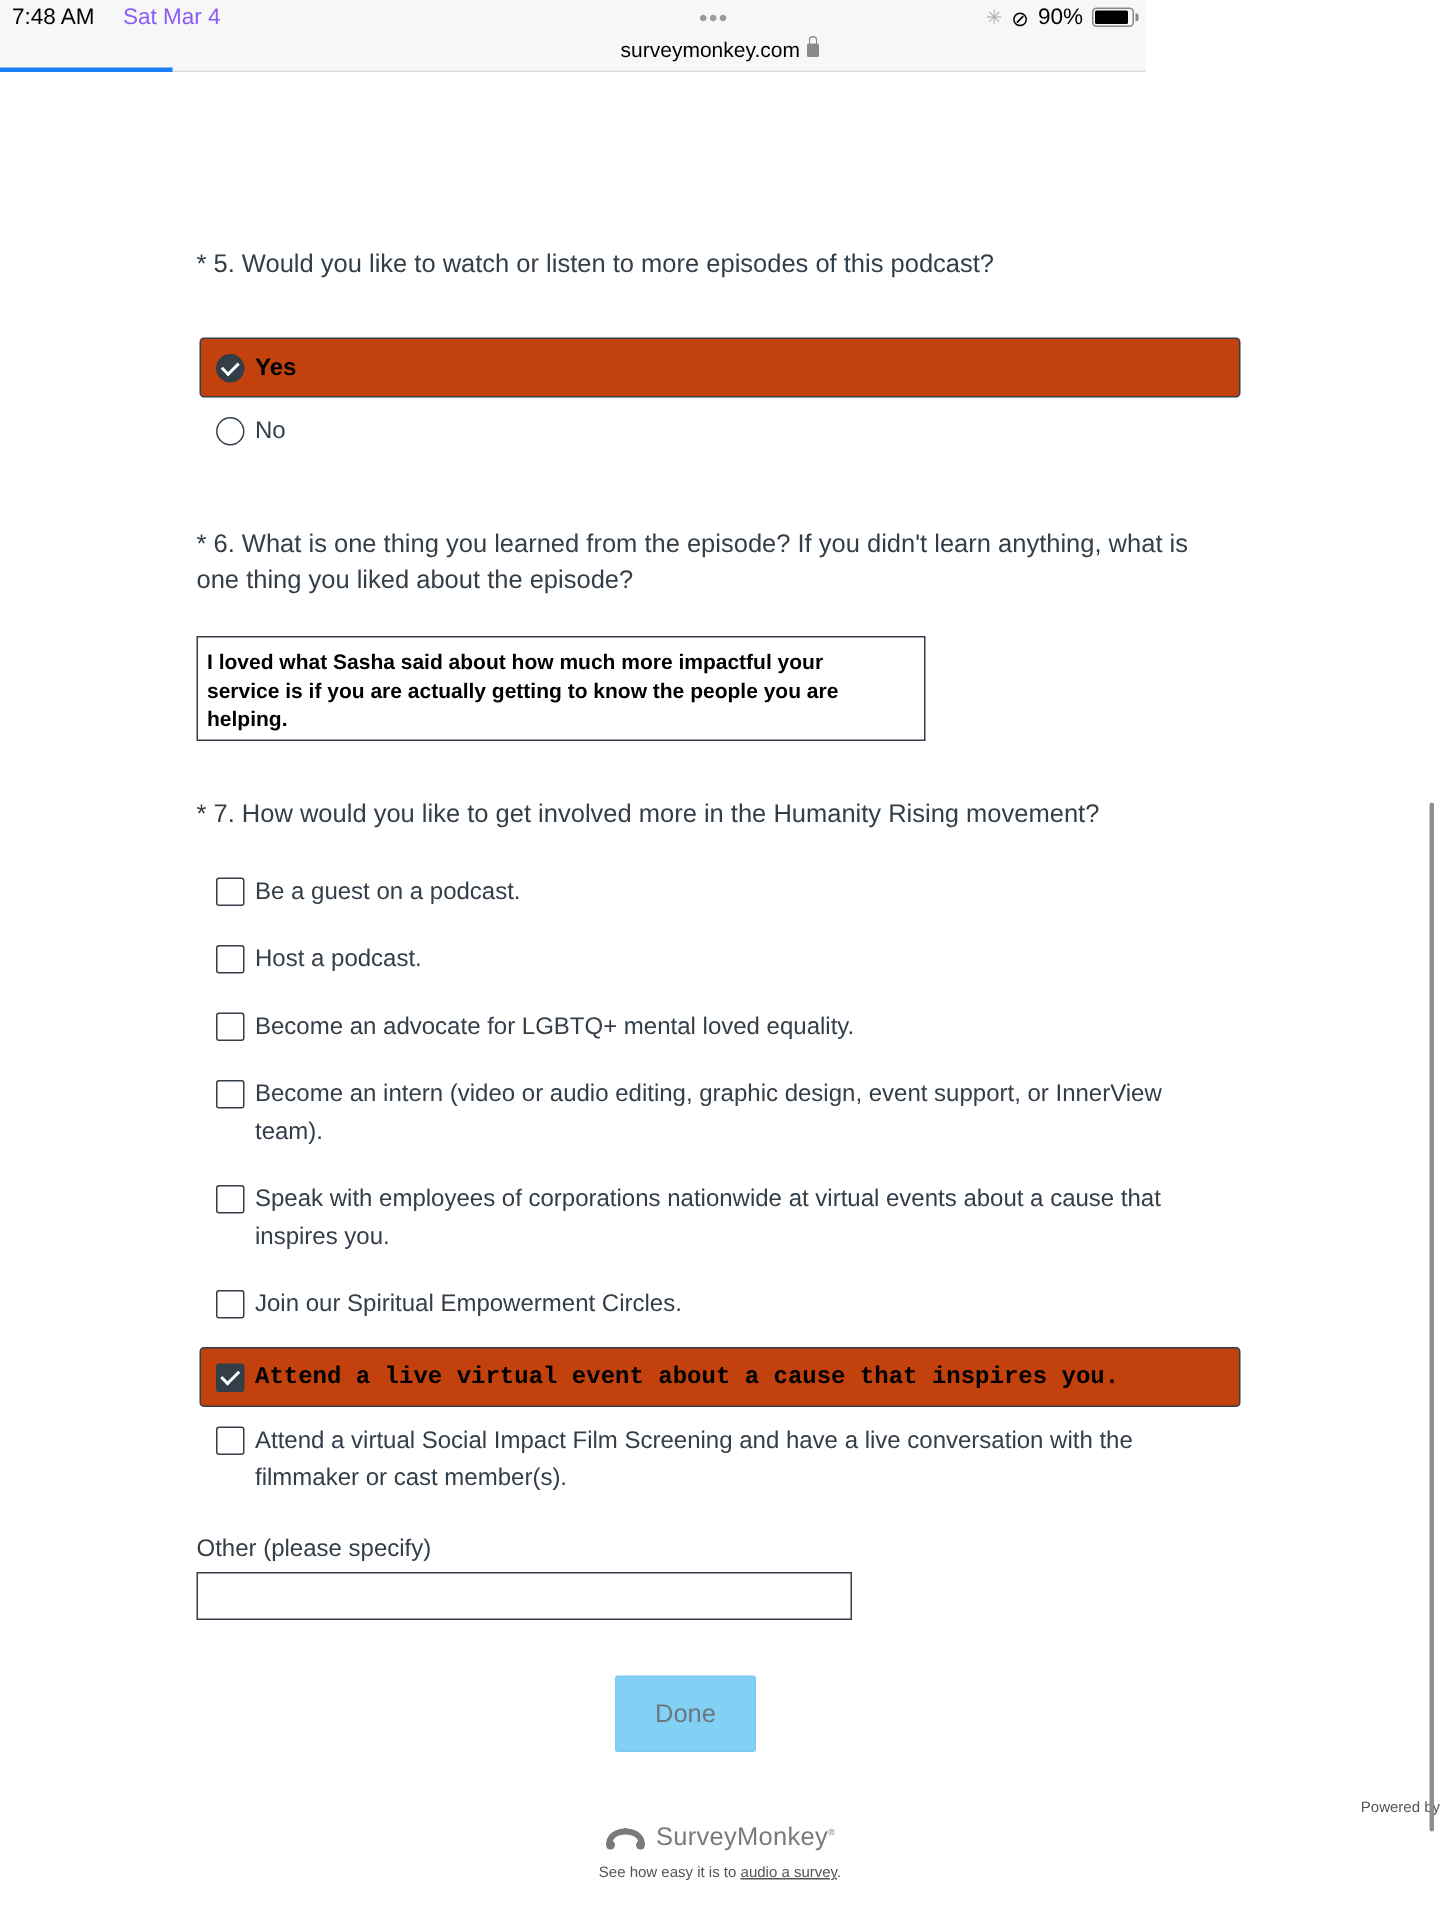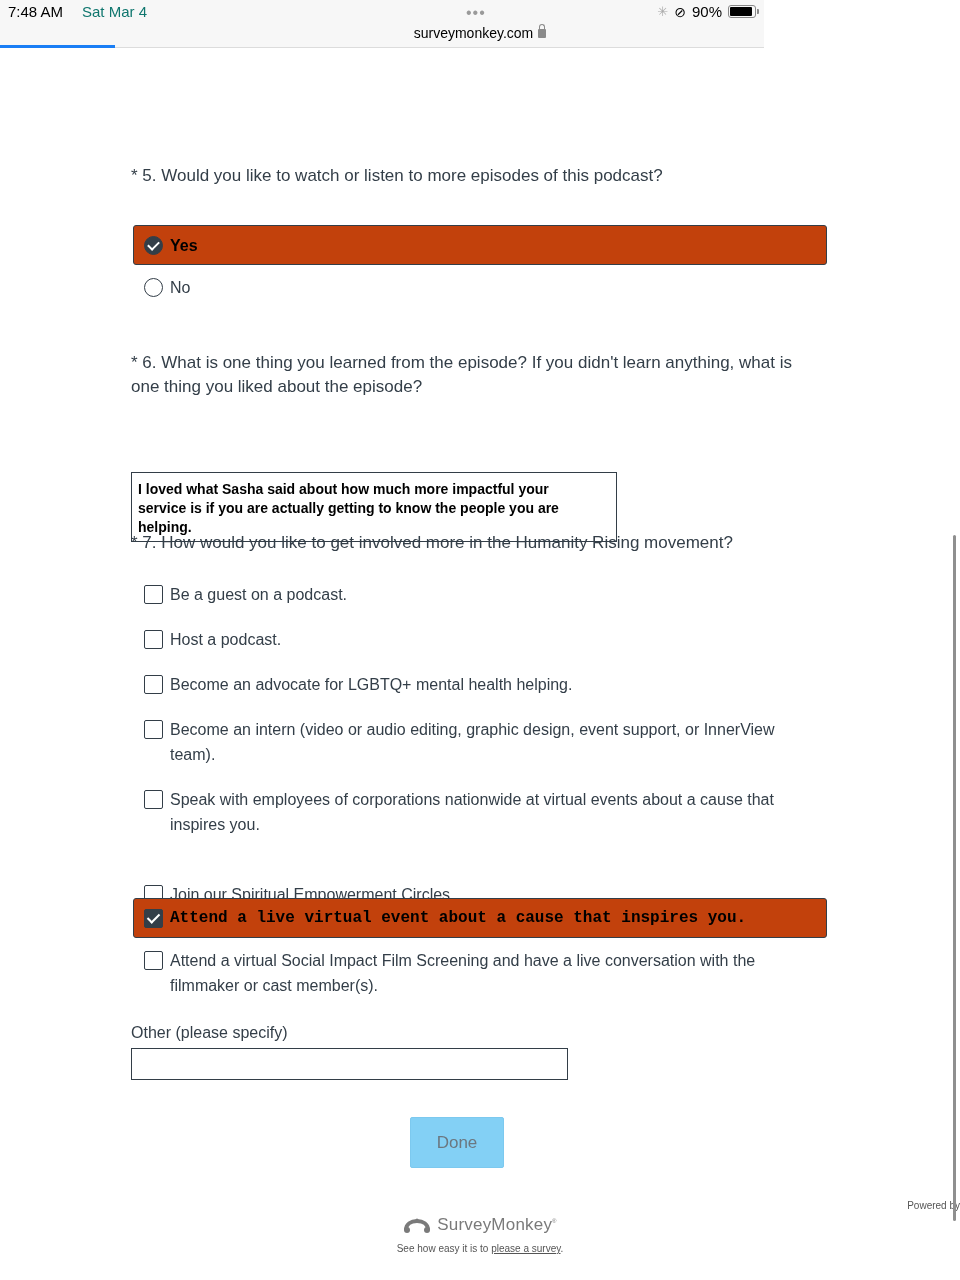--- a/index.html
+++ b/index.html
@@ -2,21 +2,21 @@
 <html><head>
   <meta charset="utf-8">
   <style>
     * { box-sizing: border-box; margin: 0; padding: 0; }
     html, body { width: 960px; height: 1280px; background: #ffffff; overflow: hidden; }
     body { font-family: "Liberation Sans", sans-serif; color: #333e48; position: relative; }
 
     
     .topbar { position: absolute; left: 0; top: 0; width: 764px; height: 48px; background: #f7f7f7; border-bottom: 1px solid #dcdcdc; }
     .status-time { position: absolute; left: 8px; top: 3px; font-size: 15px; color: #000; font-weight: 500; }
-    .status-date { position: absolute; left: 82px; top: 3px; font-size: 15px; color: #0f766e; }
+    .status-date { position: absolute; left: 82px; top: 3px; font-size: 15px; color: #8b5cf6; }
     .dots { position: absolute; left: 466px; top: 4px; font-size: 16px; color: #9a9a9a; letter-spacing: 1px; }
     .url { position: absolute; left: 0; width: 960px; top: 25px; text-align: center; font-size: 14px; color: #000; }
     .lock { display: inline-block; width: 8px; height: 9px; background: #8a8a8a; border-radius: 1px; margin-left: 5px; position: relative; top: 0px; }
     .lock::before { content: ""; position: absolute; left: 1px; top: -5px; width: 4px; height: 5px; border: 1px solid #8a8a8a; border-bottom: none; border-radius: 3px 3px 0 0; }
     .status-right { position: absolute; right: 8px; top: 3px; display: flex; align-items: center; gap: 6px; font-size: 15px; color: #000; }
     .spinner { font-size: 13px; color: #aaa; }
     .link-icon { font-size: 14px; }
     .battery { width: 28px; height: 13px; border: 1px solid #888; border-radius: 3px; padding: 1px; position: relative; }
     .battery-fill { height: 100%; background: #000; border-radius: 1px; }
     .battery::after { content: ""; position: absolute; right: -4px; top: 3px; width: 2px; height: 5px; background: #888; border-radius: 0 1px 1px 0; }
@@ -31,21 +31,21 @@
     .opt-row:not(.selected) { padding-top: 0; }
 
     .radio { width: 19px; height: 19px; border: 1.5px solid #333e48; border-radius: 50%; display: inline-block; margin-top: 3px; }
     .radio.checked { background: #333e48; position: relative; margin-top: 0; }
     .radio.checked::after { content: ""; position: absolute; left: 5px; top: 2px; width: 5px; height: 9px; border: solid #fff; border-width: 0 2px 2px 0; transform: rotate(45deg); }
 
     .checkbox { width: 19px; height: 19px; border: 1.5px solid #333e48; border-radius: 2px; display: inline-block; margin-top: 3px; }
     .checkbox.checked { background: #333e48; position: relative; margin-top: 0; }
     .checkbox.checked::after { content: ""; position: absolute; left: 5px; top: 1px; width: 5px; height: 10px; border: solid #fff; border-width: 0 2px 2px 0; transform: rotate(45deg); }
 
-    .textarea { position: absolute; left: 131px; top: 424px; width: 486px; height: 70px; border: 1px solid #333e48; padding: 7px 6px; font-size: 14px; font-weight: bold; line-height: 19px; color: #000; margin-top: 48px; }
+    .textarea { position: absolute; left: 131px; top: 424px; width: 486px; height: 70px; border: 1px solid #333e48; padding: 7px 6px; font-size: 14px; font-weight: bold; line-height: 19px; color: #000; }
     .textarea span { display: block; width: 430px; }
 
     .other-label { position: absolute; left: 131px; top: 1021px; font-size: 16px; color: #333e48; line-height: 24px; }
     .other-input { position: absolute; left: 131px; top: 1048px; width: 437px; height: 32px; border: 1px solid #333e48; background: #fff; }
 
     .done-btn { position: absolute; left: 410px; top: 1117px; width: 94px; height: 51px; background: #83d0f5; border-radius: 2px; border: 1px solid #7cc9ef; color: #6b7780; font-size: 17px; display: flex; align-items: center; justify-content: center; }
 
     .powered { position: absolute; left: 0; width: 960px; top: 1200px; text-align: right; font-size: 10px; color: #555; }
     .brand { position: absolute; left: 0; width: 960px; top: 1215px; display: flex; justify-content: center; align-items: center; gap: 6px; }
     .brand-logo { width: 28px; height: 18px; position: relative; }
@@ -98,31 +98,31 @@
 <div class="opt-row" style="top:582px;">
   <span class="ctrl checkbox"></span>
   <span>Be a guest on a podcast.</span>
 </div>
 <div class="opt-row" style="top:627px;">
   <span class="ctrl checkbox"></span>
   <span>Host a podcast.</span>
 </div>
 <div class="opt-row" style="top:672px;">
   <span class="ctrl checkbox"></span>
-  <span>Become an advocate for LGBTQ+ mental health helping.</span>
+  <span>Become an advocate for LGBTQ+ mental loved equality.</span>
 </div>
 <div class="opt-row" style="top:717px;">
   <span class="ctrl checkbox"></span>
   <span style="width:650px;">Become an intern (video or audio editing, graphic design, event support, or InnerView team).</span>
 </div>
 <div class="opt-row" style="top:787px;">
   <span class="ctrl checkbox"></span>
   <span style="width:655px;">Speak with employees of corporations nationwide at virtual events about a cause that inspires you.</span>
 </div>
-<div class="opt-row" style="top:857px;margin-top:25px;">
+<div class="opt-row" style="top:857px;">
   <span class="ctrl checkbox"></span>
   <span>Join our Spiritual Empowerment Circles.</span>
 </div>
 <div class="opt-row selected" style="top:898px;font-family:Liberation Mono, monospace;">
   <span class="ctrl checkbox checked"></span>
   <span>Attend a live virtual event about a cause that inspires you.</span>
 </div>
 <div class="opt-row" style="top:948px;">
   <span class="ctrl checkbox"></span>
   <span style="width:640px;">Attend a virtual Social Impact Film Screening and have a live conversation with the filmmaker or cast member(s).</span>
@@ -137,16 +137,16 @@
 <div class="brand">
   <svg class="brand-logo" viewBox="0 0 28 18">
     <path d="M3 14 C3 8 8 5 14 5 C20 5 25 8 25 14" fill="none" stroke="#7a7a7a" stroke-width="4"></path>
     <circle cx="4" cy="14" r="3" fill="#7a7a7a"></circle>
     <circle cx="24" cy="14" r="3" fill="#7a7a7a"></circle>
     <circle cx="14" cy="4" r="1.5" fill="#7a7a7a"></circle>
   </svg>
   <span class="brand-name"><span>SurveyMonkey</span><sup>®</sup></span>
 </div>
 <div class="footer-text">
-  <span>See how easy it is to </span><a>please a survey</a><span>.</span>
+  <span>See how easy it is to </span><a>audio a survey</a><span>.</span>
 </div>
 
 <div class="scrollbar"></div>
 
 </body></html>

